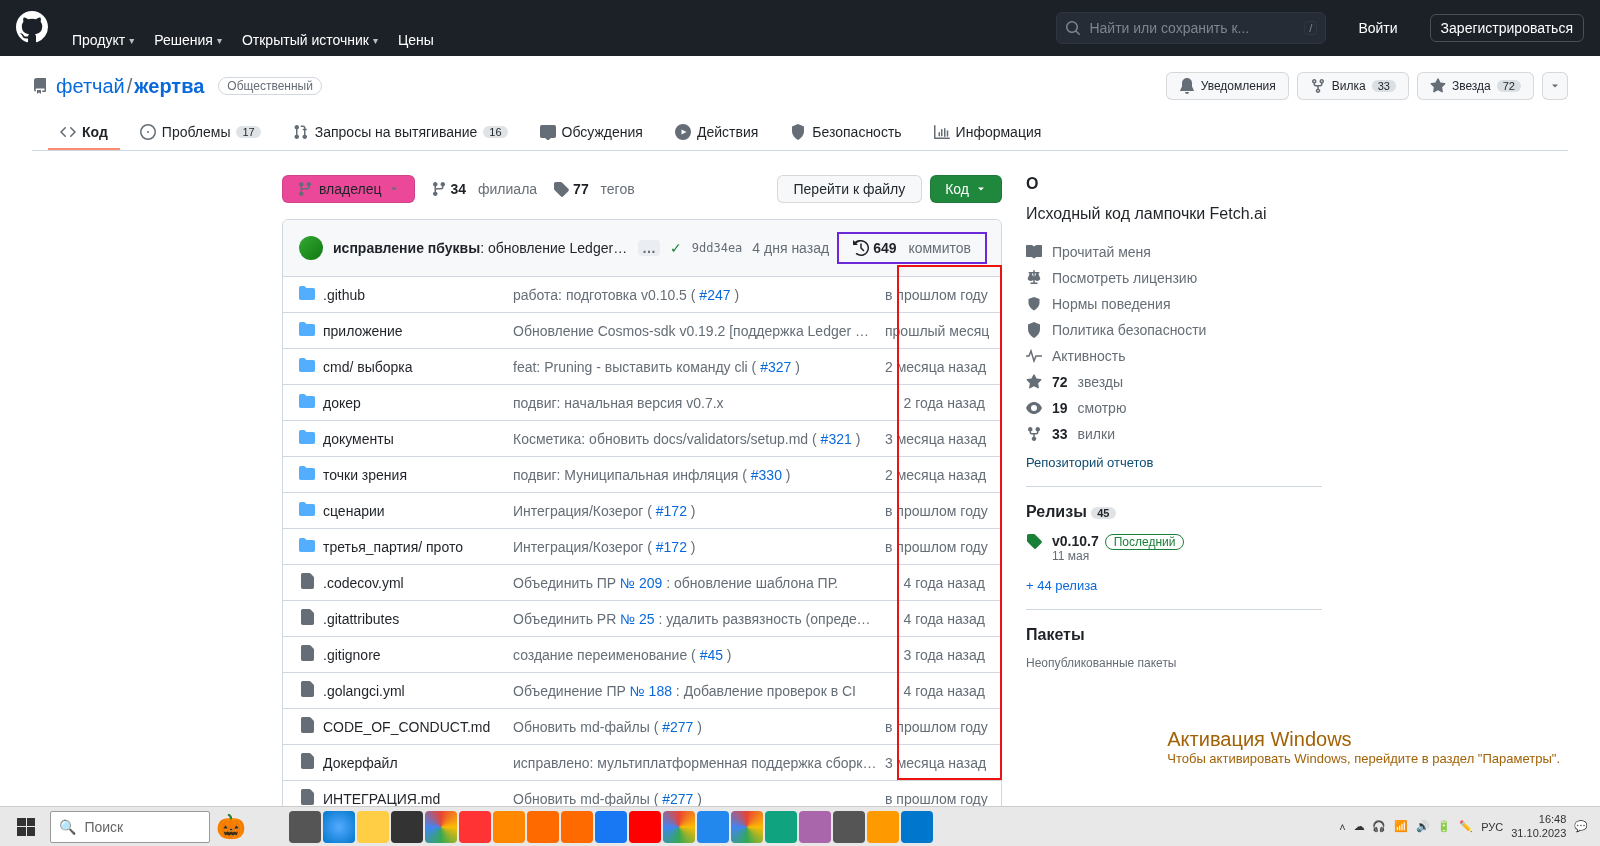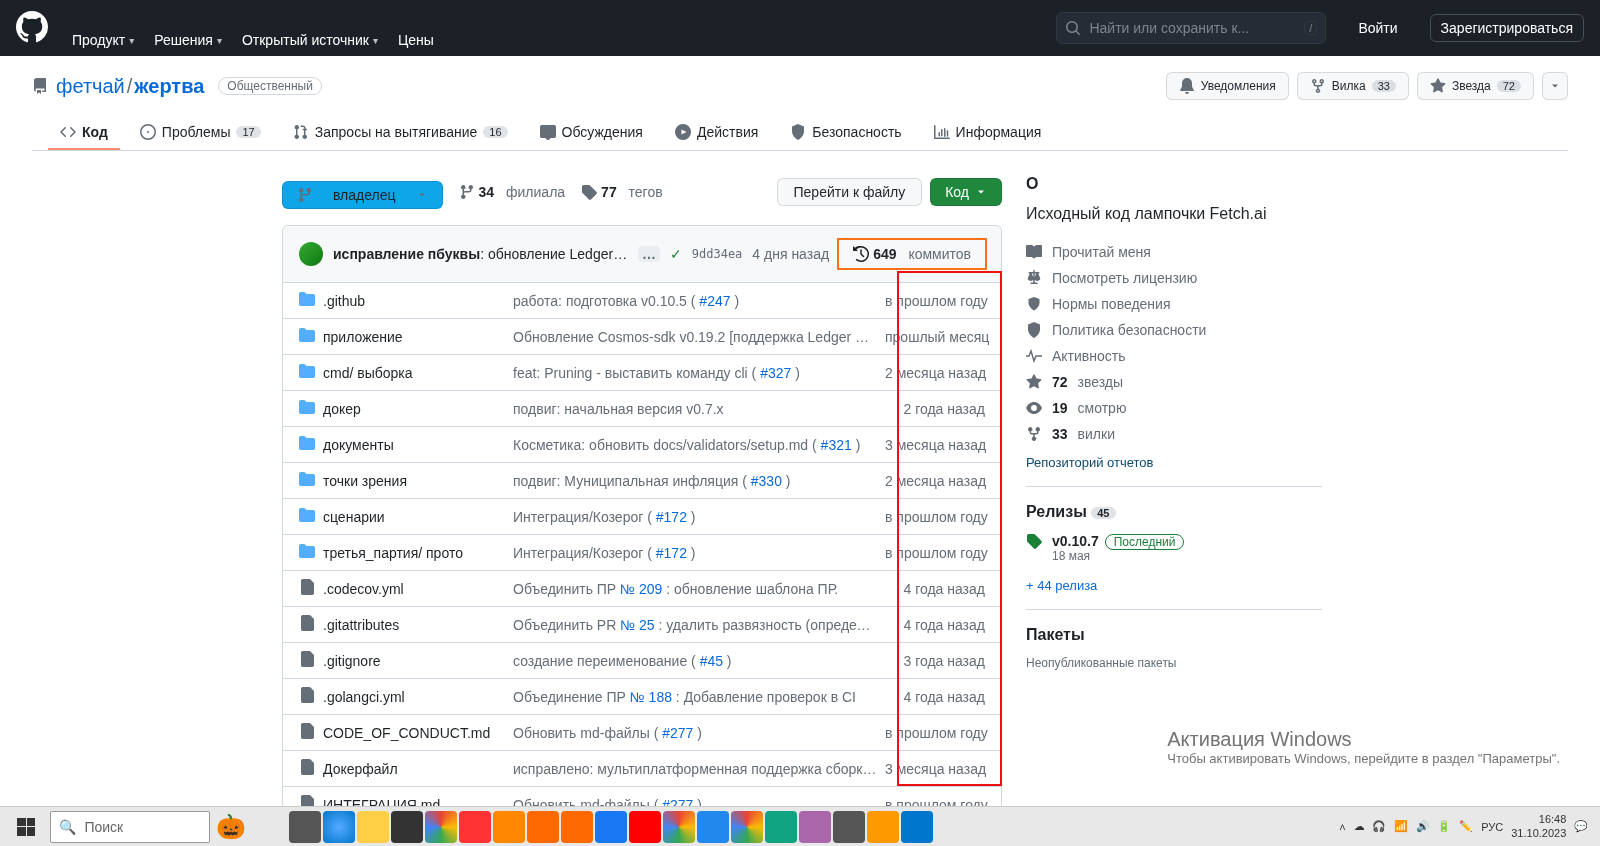--- a/index.html
+++ b/index.html
@@ -37,35 +37,35 @@
 .repo-tab svg { fill: #656d76; }
 
 
 .main-wrap { display: flex; padding: 24px 32px; gap: 24px; }
 .main-left { flex: 1; max-width: 720px; margin-left: 250px; }
 .main-right { width: 296px; }
 
 
 .file-nav { display: flex; align-items: center; gap: 16px; margin-bottom: 16px; }
 .file-nav .right { margin-left: auto; display: flex; gap: 8px; }
-.branch-btn { background: #0ea5e9; border: 1px solid rgba(31,35,40,0.15); border-radius: 6px; padding: 5px 14px; font-size: 14px; display: flex; align-items: center; gap: 20px; cursor: pointer; margin-top: 6px; }
+.branch-btn { background: #ec4899; border: 1px solid rgba(31,35,40,0.15); border-radius: 6px; padding: 5px 14px; font-size: 14px; display: flex; align-items: center; gap: 6px; cursor: pointer; }
 .link-muted { color: #656d76; font-size: 14px; display: flex; align-items: center; gap: 4px; }
 .link-muted strong { color: #1f2328; }
 .code-btn { background: #1f883d; color: #fff; border: 1px solid rgba(31,35,40,0.15); border-radius: 6px; padding: 5px 14px; font-size: 14px; font-weight: 500; display: flex; align-items: center; gap: 6px; cursor: pointer; }
 
 
 .box { border: 1px solid #d0d7de; border-radius: 6px; position: relative; }
 .box-header { background: #f6f8fa; border-bottom: 1px solid #d0d7de; border-radius: 6px 6px 0 0; padding: 14px 16px; display: flex; align-items: center; gap: 10px; font-size: 14px; }
 .box-header .avatar { width: 24px; height: 24px; border-radius: 50%; background: linear-gradient(135deg, #3a3, #171); flex-shrink: 0; }
 .box-header .commit-msg { flex: 1; overflow: hidden; text-overflow: ellipsis; white-space: nowrap; }
 .box-header .commit-msg strong { font-weight: 600; }
 .box-header .sha { font-family: monospace; color: #656d76; font-size: 12px; }
 .box-header .timeago { color: #656d76; font-size: 14px; white-space: nowrap; }
 .box-header .check { color: #1a7f37; }
-.commits-box { border: 2px solid #f97316; margin: -2px; padding: 6px 14px; display: flex; align-items: center; gap: 4px; }
+.commits-box { border: 2px solid #6d28d9; margin: -2px; padding: 6px 14px; display: flex; align-items: center; gap: 4px; }
 .commits-box svg { fill: #1f2328; }
 
 .box-row { display: flex; align-items: center; padding: 8px 16px; border-top: 1px solid #d0d7de; font-size: 14px; }
 .box-row:first-of-type { border-top: none; }
 .box-row .icon-cell { width: 24px; }
 .box-row .icon-cell.folder svg { fill: #54aeff; }
 .box-row .icon-cell.file svg { fill: #656d76; }
 .box-row .name-cell { width: 190px; overflow: hidden; text-overflow: ellipsis; white-space: nowrap; }
 .box-row .name-cell a { color: #1f2328; text-decoration: none; }
 .box-row .msg-cell { flex: 1; color: #656d76; overflow: hidden; text-overflow: ellipsis; white-space: nowrap; padding-right: 8px; }
@@ -94,21 +94,21 @@
 .taskbar .start { width: 44px; height: 36px; display: flex; align-items: center; justify-content: center; }
 .taskbar .win-icon { width: 18px; height: 18px; display: grid; grid-template-columns: 1fr 1fr; grid-template-rows: 1fr 1fr; gap: 1px; }
 .taskbar .win-icon span { background: #333; }
 .taskbar .search-tb { background: #fff; border: 1px solid #999; height: 32px; width: 160px; display: flex; align-items: center; padding: 0 8px; gap: 8px; color: #666; border-radius: 2px; }
 .taskbar .apps { display: flex; gap: 0; margin-left: 40px; }
 .taskbar .app { width: 32px; height: 32px; border-radius: 4px; margin: 0 1px; }
 .taskbar .tray { margin-left: auto; display: flex; align-items: center; gap: 8px; font-size: 11px; color: #333; padding-right: 8px; }
 .taskbar .tray .clock { text-align: right; line-height: 1.2; }
 
 
-.watermark { position: absolute; right: 40px; bottom: 80px; color: #737373; font-size: 13px; text-align: left; pointer-events: none; }
+.watermark { position: absolute; right: 40px; bottom: 80px; color: #a16207; font-size: 13px; text-align: left; pointer-events: none; }
 .watermark .t1 { font-size: 20px; }
 
 .octicon { display: inline-block; vertical-align: text-bottom; }
 </style>
 </head>
 <body>
 
 <div class="gh-header">
   <span class="gh-logo">
     <svg height="32" width="32" viewBox="0 0 16 16">
@@ -466,21 +466,21 @@
     <div style="font-size:13px"><a style="color:#0c4a6e;text-decoration:none">Репозиторий отчетов</a></div>
 
     <div class="section">
       <h2><span>Релизы</span> <span class="counter">45</span></h2>
       <div style="display:flex;gap:10px;margin-top:10px">
         <span class="release-tag"><svg width="16" height="16" viewBox="0 0 16 16">
               <path d="M1 7.775V2.75C1 1.784 1.784 1 2.75 1h5.025c.464 0 .91.184 1.238.513l6.25 6.25a1.75 1.75 0 010 2.474l-5.026 5.026a1.75 1.75 0 01-2.474 0l-6.25-6.25A1.75 1.75 0 011 7.775z"></path>
             </svg></span>
         <div>
           <div><strong>v0.10.7</strong><span class="label-green">Последний</span></div>
-          <div style="font-size:12px;color:#656d76">18 мая</div>
+          <div style="font-size:12px;color:#656d76">11 мая</div>
         </div>
       </div>
       <div style="margin-top:14px"><a style="color:#0969da;text-decoration:none;font-size:13px">+ 44 релиза</a></div>
     </div>
 
     <div class="section">
       <h2>Пакеты</h2>
       <div style="font-size:12px;color:#656d76;margin-top:6px">Неопубликованные пакеты</div>
     </div>
 

